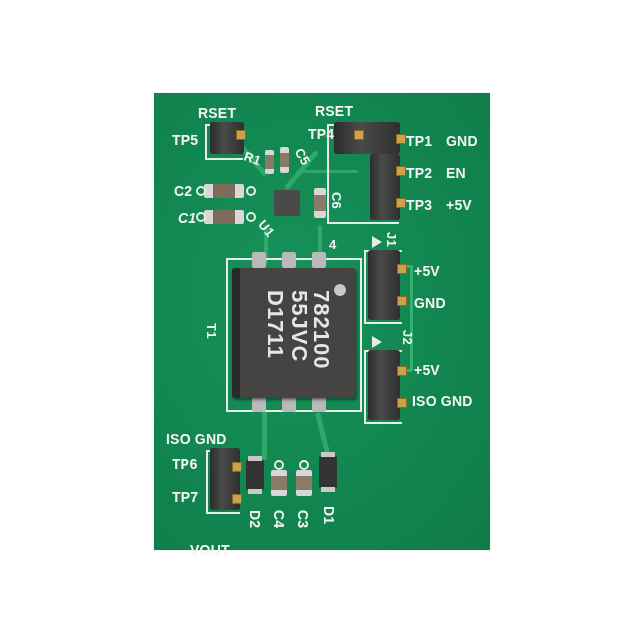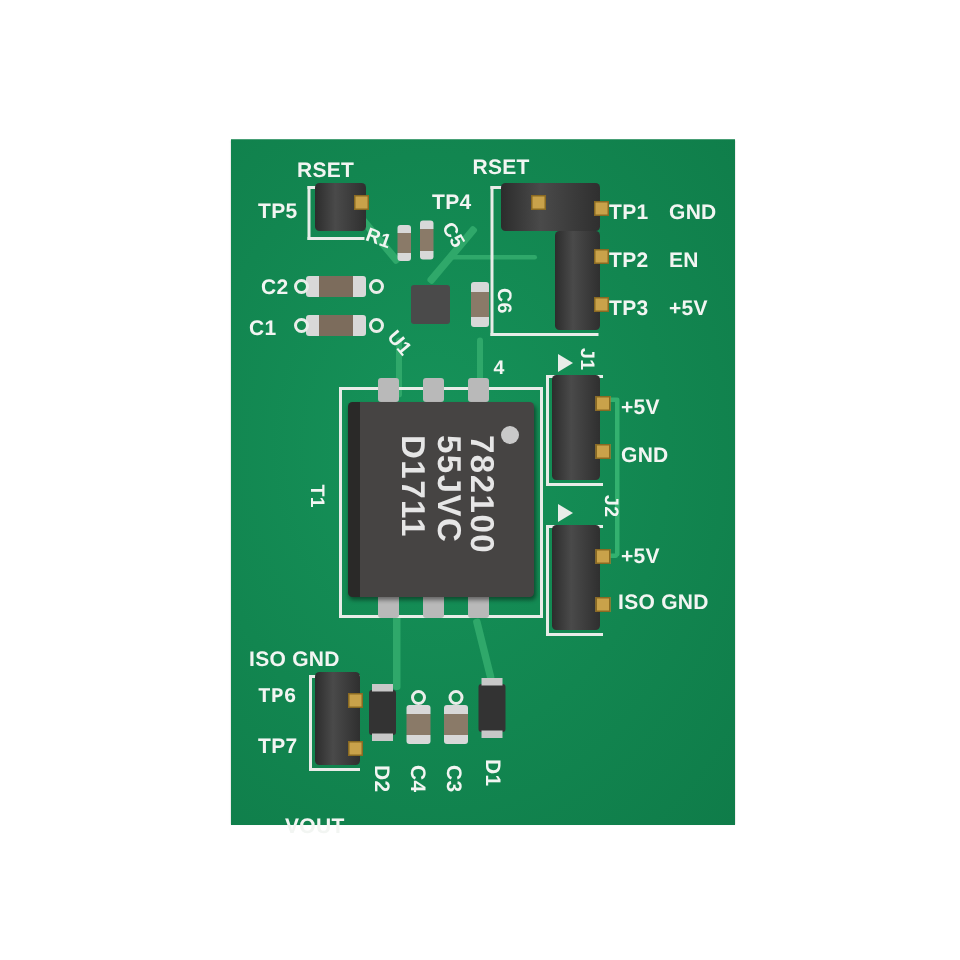--- a/index.html
+++ b/index.html
@@ -42,31 +42,31 @@
 <div class="trace" style="left:318px;top:225px;width:4px;height:40px;"></div>
 <div class="trace" style="left:262px;top:410px;width:5px;height:50px;"></div>
 <div class="trace" style="left:320px;top:412px;width:5px;height:42px;transform:rotate(-14deg);"></div>
 <div class="trace" style="left:410px;top:265px;width:3px;height:106px;background:#33b16f;"></div>
 <div class="trace" style="left:396px;top:265px;width:16px;height:3px;background:#33b16f;"></div>
 <div class="trace" style="left:396px;top:369px;width:16px;height:3px;background:#33b16f;"></div>
 
 <div class="silk" style="left:198px;top:106px;">RSET</div>
 <div class="silk" style="left:315px;top:104px;">RSET</div>
 <div class="silk" style="left:172px;top:133px;">TP5</div>
-<div class="silk" style="left:288px;top:127px;">TP4</div>
+<div class="silk" style="left:308px;top:127px;">TP4</div>
 <div class="silk" style="left:406px;top:134px;">TP1</div>
 <div class="silk" style="left:446px;top:134px;">GND</div>
 <div class="silk" style="left:406px;top:166px;">TP2</div>
 <div class="silk" style="left:446px;top:166px;">EN</div>
 <div class="silk" style="left:406px;top:198px;text-align:right;">TP3</div>
 <div class="silk" style="left:446px;top:198px;">+5V</div>
 <div class="silk sm" style="left:244px;top:152px;transform:rotate(20deg);">R1</div>
 <div class="silk sm" style="left:294px;top:150px;transform:rotate(60deg);">C5</div>
 <div class="silk" style="left:174px;top:184px;">C2</div>
-<div class="silk" style="left:166px;top:211px;">C1</div>
+<div class="silk" style="left:178px;top:211px;font-style:italic;">C1</div>
 <div class="silk sm rot90" style="left:343px;top:192px;">C6</div>
 <div class="silk sm" style="left:258px;top:222px;transform:rotate(50deg);">U1</div>
 <div class="silk sm" style="left:329px;top:238px;">4</div>
 
 <div class="outline" style="left:205px;top:124px;width:36px;height:32px;border-right:none;"></div>
 <div class="header" style="left:210px;top:122px;width:34px;height:32px;"></div>
 <div class="pin" style="left:236px;top:130px;"></div>
 
 <div class="outline" style="left:327px;top:124px;width:70px;height:96px;border-right:none;"></div>
 <div class="header" style="left:334px;top:122px;width:66px;height:32px;"></div>

